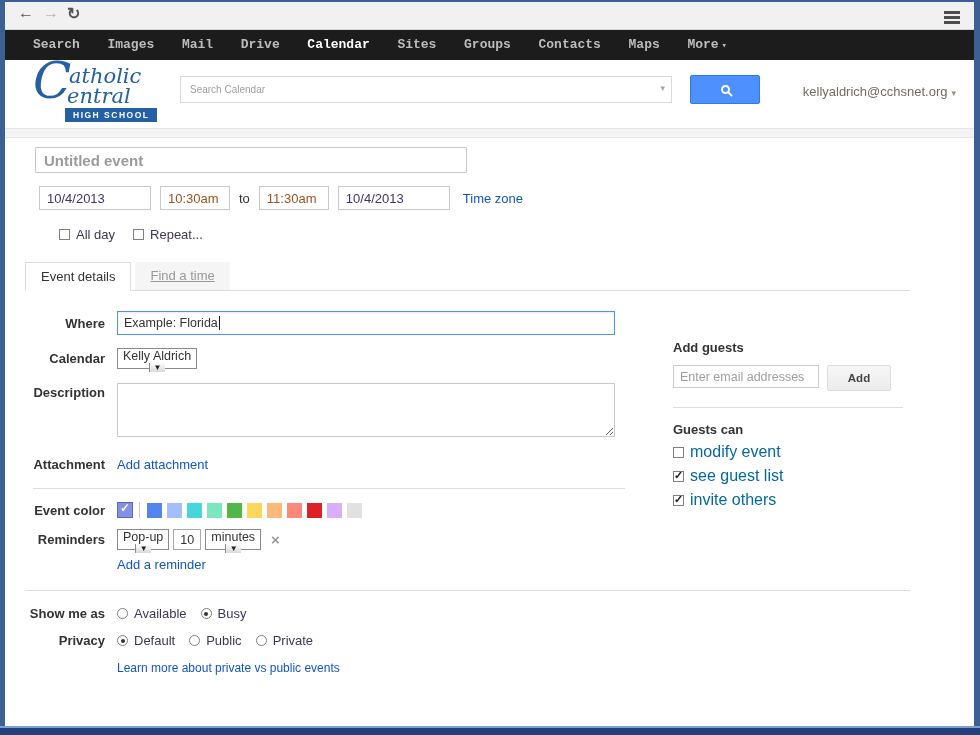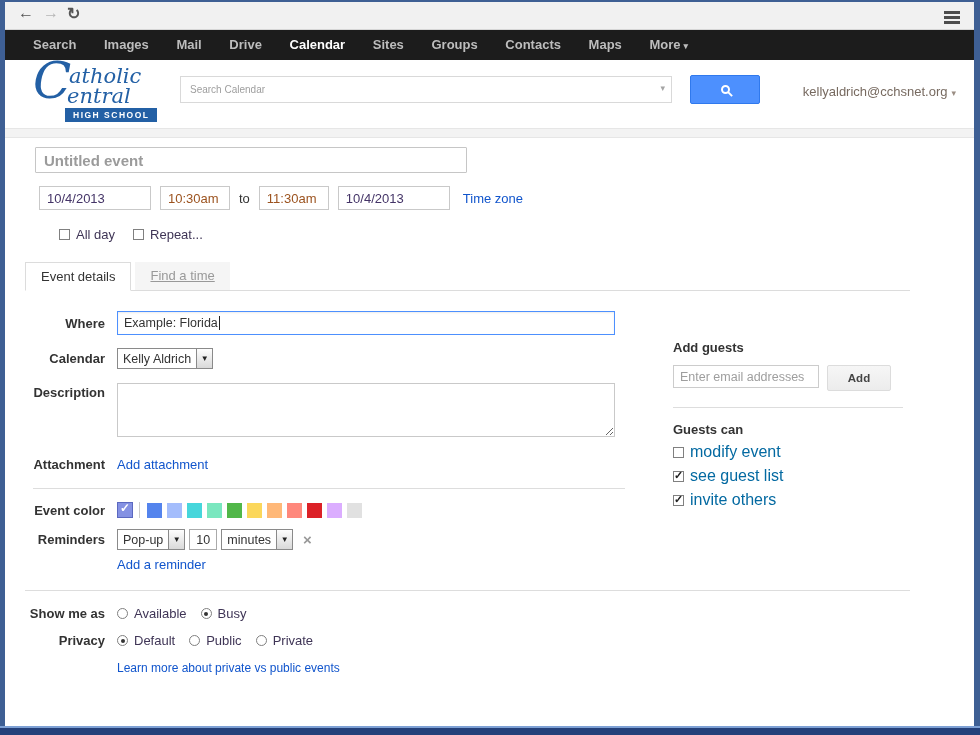--- a/index.html
+++ b/index.html
@@ -17,21 +17,21 @@
   .lock { position:relative; width:10px; height:8px; background:#3aa757; border-radius:1px; margin:4px 6px 0 2px; flex:0 0 auto; }
   .lock::before { content:""; position:absolute; left:1.5px; top:-5px; width:7px; height:6px; border:1.5px solid #3aa757; border-bottom:none; border-radius:4px 4px 0 0; }
   .url { flex:1 1 auto; white-space:nowrap; overflow:hidden; font-size:12.5px; }
   .url .host { color:#3c3c3c; }
   .url .path { color:#8a8a8a; }
   .urlico { flex:0 0 auto; color:#9a9a9a; font-size:13px; margin-left:4px; cursor:pointer; }
   .menuico { position:absolute; right:14px; top:9px; width:16px; height:2.5px; background:#4d4d4d; box-shadow:0 5px 0 #4d4d4d, 0 10px 0 #4d4d4d; cursor:pointer; }
 
   
   .gbar { position:absolute; left:0; right:0; top:28px; height:30px; background:#1c1c1c; white-space:nowrap; }
-  .gitem { display:inline-block; line-height:30px; padding:0 12px; color:#bdbdbd; font-size:13px; font-weight:bold; cursor:pointer; }
+  .gitem { display:inline-block; line-height:30px; padding:0 12px; color:#bdbdbd; font-size:13px; font-weight:bold; cursor:pointer;font-family:Liberation Mono, monospace; }
   .gitem:first-child { margin-left:16px; }
   .gitem.active { color:#fff; }
   .gitem .caret { font-size:9px; color:#bdbdbd; margin-left:3px; }
 
   
   .header { position:absolute; left:0; right:0; top:58px; height:68px; background:#fff; }
   .logo { position:absolute; left:28px; top:2px; width:142px; height:62px; cursor:pointer; color:#2360a5; }
   .logo .bigC { position:absolute; left:0; top:-6px; font-family:"DejaVu Serif", serif; font-style:italic; font-size:50px; line-height:1; }
   .logo .l1 { position:absolute; left:36px; top:2px; font-family:"DejaVu Serif", serif; font-style:italic; font-size:21px; }
   .logo .l2 { position:absolute; left:34px; top:22px; font-family:"DejaVu Serif", serif; font-style:italic; font-size:21px; }
@@ -77,21 +77,21 @@
   .tab.active { background:#fff; border:1px solid #dcdcdc; border-bottom:1px solid #fff; margin-bottom:-1px; color:#333; }
   .tab.inactive { background:#f5f5f5; color:#999; margin-left:4px; }
   .tab.inactive span { text-decoration:underline; }
 
   .form { margin-top:20px; position:relative; }
   .frow { display:flex; align-items:center; margin-bottom:0; }
   .flabel { width:112px; flex:0 0 auto; text-align:right; padding-right:12px; font-weight:bold; color:#333; }
   .whereinput { width:498px; height:24px; border:1px solid #4d90fe; box-shadow:inset 0 1px 2px rgba(0,0,0,.08); display:flex; align-items:center; padding:0 6px; font-size:12.5px; color:#333; background:#fff; }
   .cursorline { display:inline-block; width:1px; height:14px; background:#222; margin-left:1px; }
 
-  .sel { display:inline-flex; align-items:center; height:21px; border:1px solid #8a8a8a; background:#fff; cursor:pointer; }
+  .sel { display:inline-flex; align-items:center; height:21px; border:1px solid #8a8a8a; background:#fff; cursor:pointer;flex-direction:column; }
   .sel .seltxt { padding:0 5px; font-size:12.5px; color:#333; }
   .sel .selbtn { width:16px; height:100%; border-left:1px solid #8a8a8a; background:linear-gradient(#fdfdfd,#d9d9d9); display:flex; align-items:center; justify-content:center; }
   .sel .selarrow { font-size:8px; color:#222; }
 
   .desc textarea { width:498px; height:54px; border:1px solid #c9c9c9; resize:both; font-family:"Liberation Sans", sans-serif; font-size:12.5px; padding:4px; color:#333; }
 
   .divider-short { margin:16px 0 0 28px; width:592px; border-top:1px solid #ddd; }
   .divider-long  { margin:18px 0 0 20px; width:885px; border-top:1px solid #ddd; }
 
   .colorrow { margin-top:13px; }

